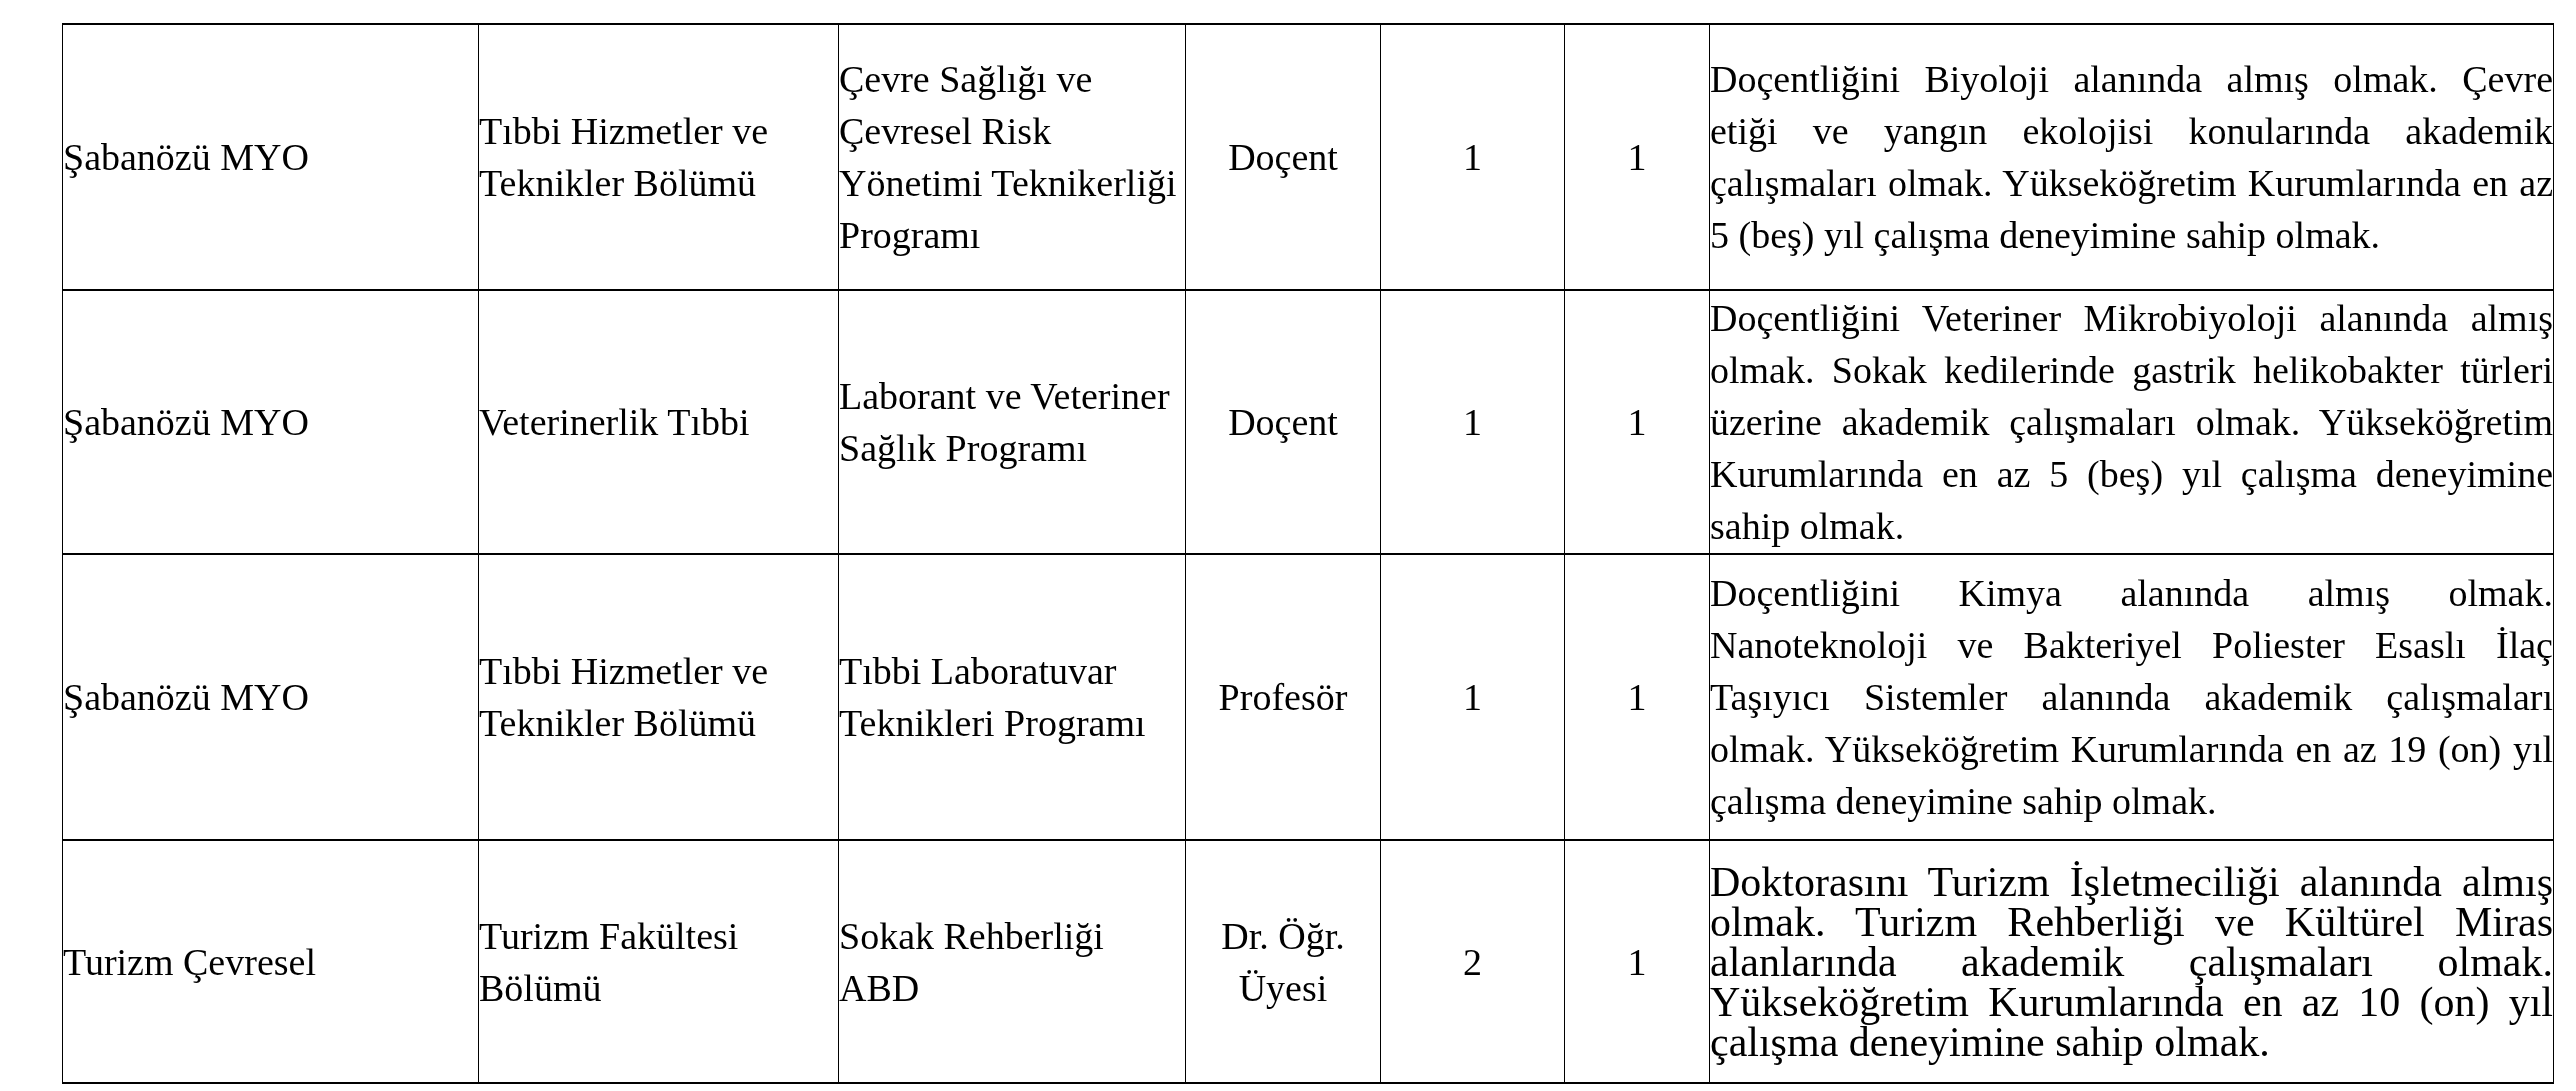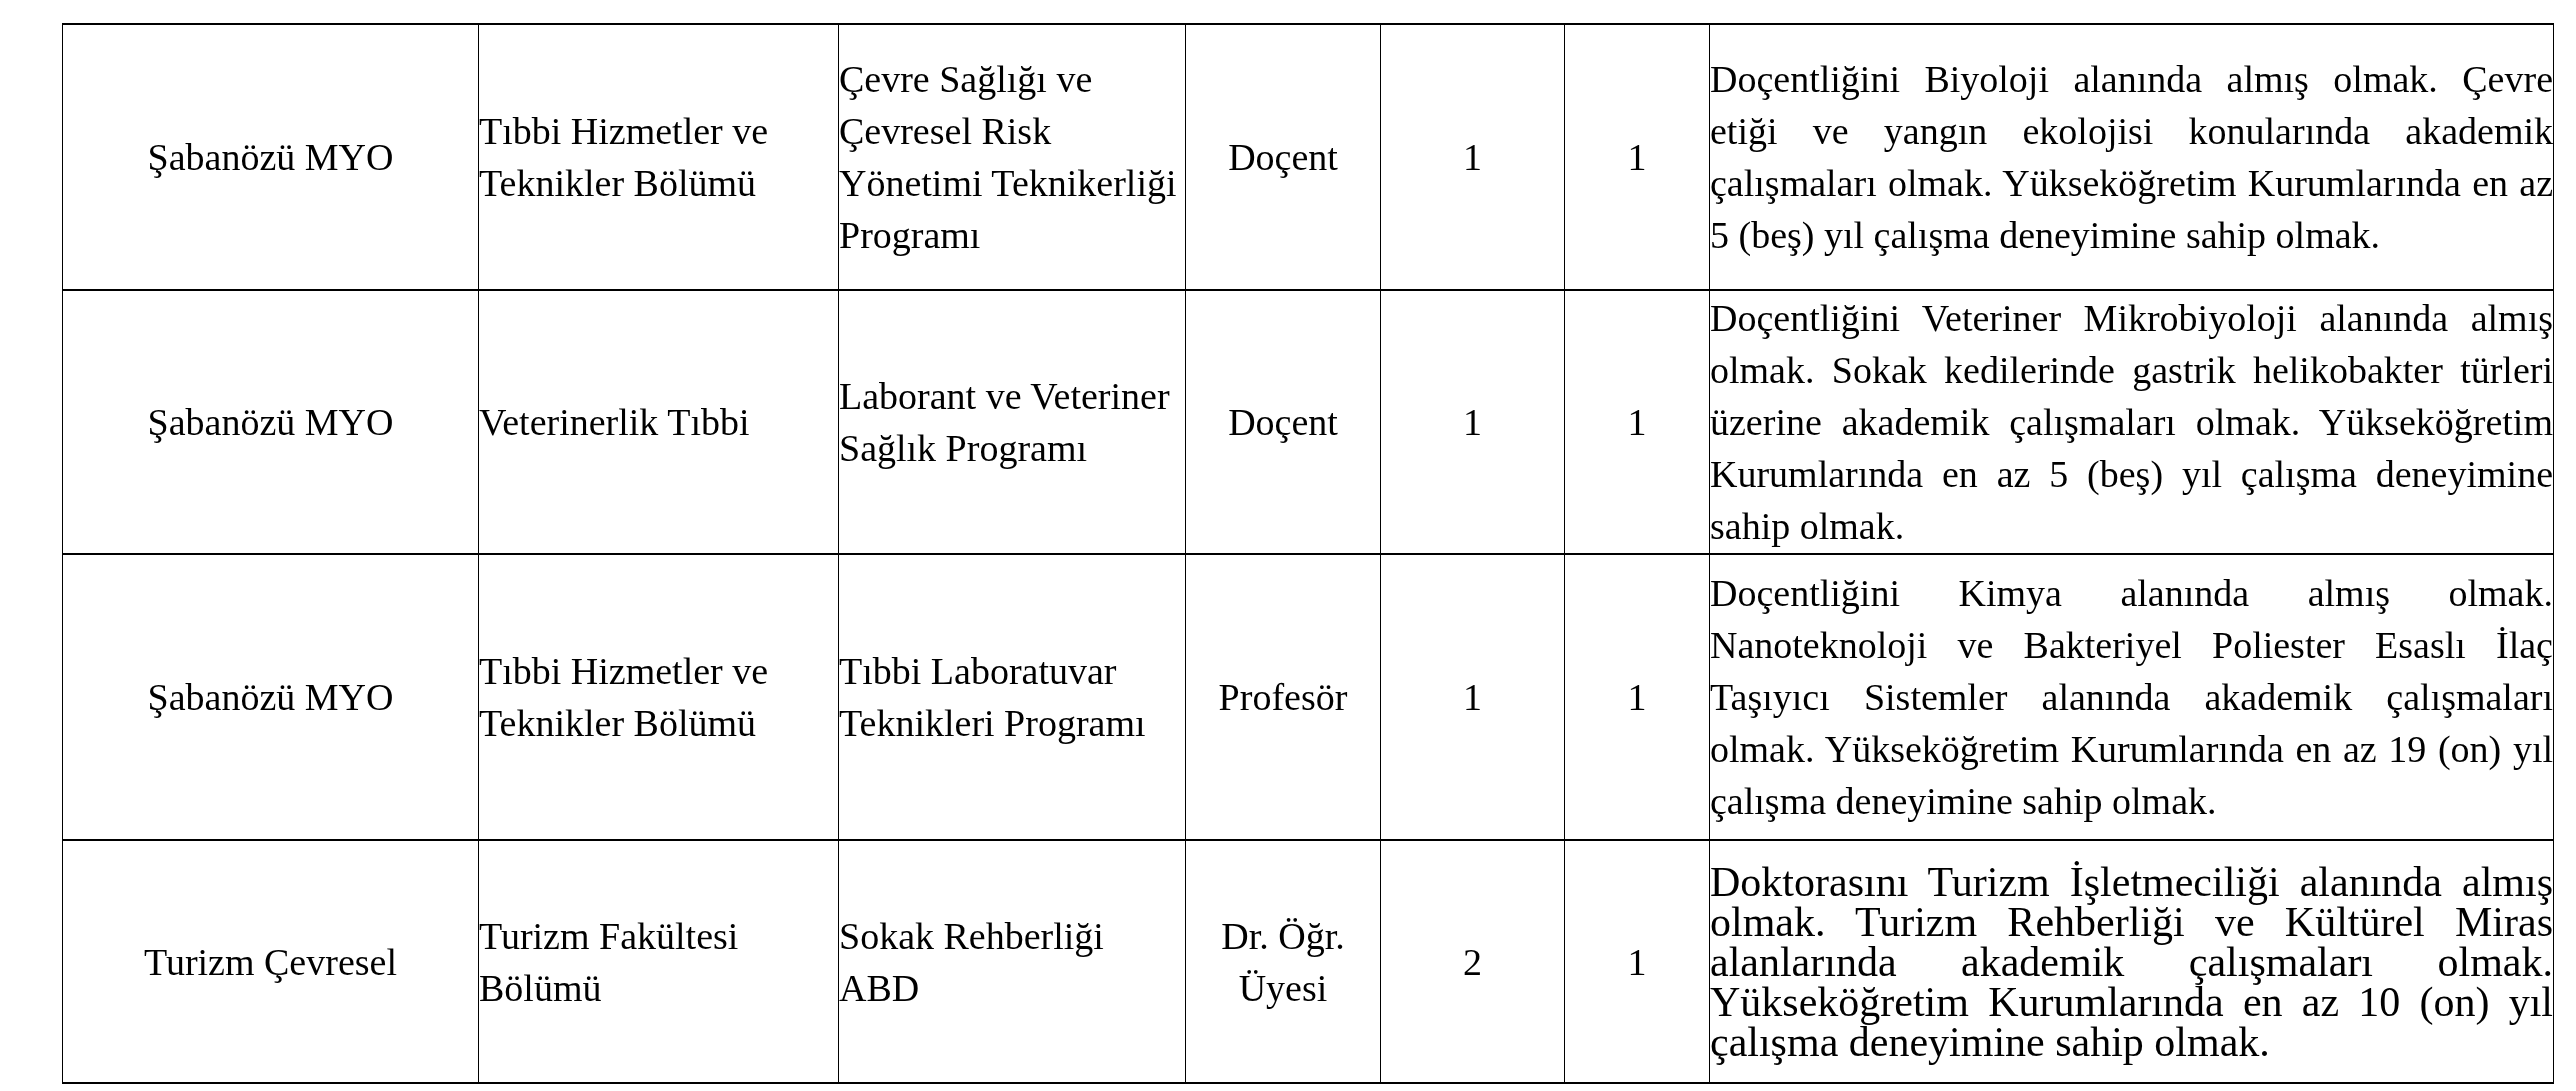--- a/index.html
+++ b/index.html
@@ -29,21 +29,21 @@
   }
   table.vacancy td {
     border-top-width: 2.5px;
     border-bottom-width: 2.5px;
     vertical-align: middle;
     font-size: 38px;
     line-height: 52px;
     padding: 0;
     overflow: hidden;
   }
-  td.c-unit   { padding-left: 18.4px; padding-right: 16.7px; text-align: center; }
+  td.c-unit   { padding-left: 18.4px; padding-right: 16.7px; text-align: left; }
   td.c-dept   { padding-left: 23.4px; padding-right: 29px; text-align: left; }
   td.c-prog   { padding-left: 15px; padding-right: 4.2px;  text-align: left; margin-left: 44px; }
   td.c-title  { text-align: center; padding: 0 6.7px; }
   td.c-q1, td.c-q2 { text-align: center; }
   td.c-req {
     padding-left: 16.7px;
     padding-right: 11px;
     text-align: justify;
     font-size: 40px;
     line-height: 47px;

